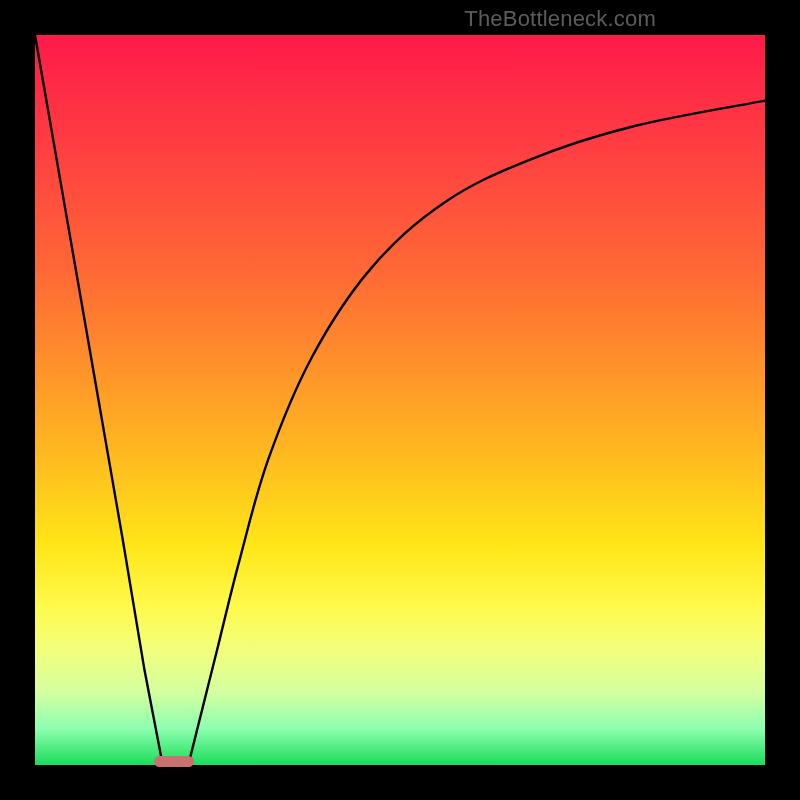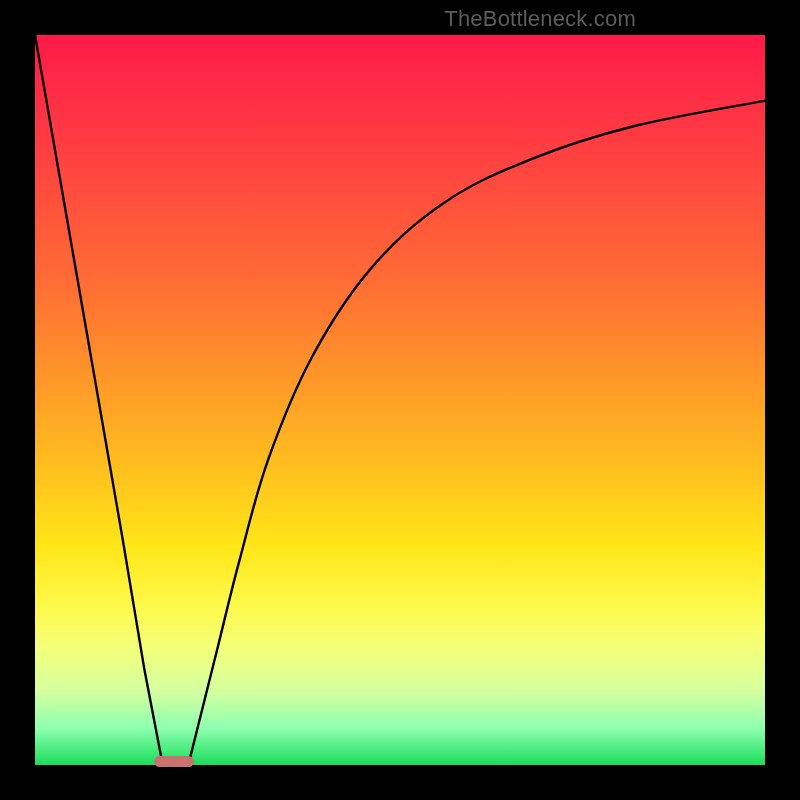--- a/index.html
+++ b/index.html
@@ -9,20 +9,21 @@
     height: 800px;
     overflow: hidden;
     background: #000;
     font-family: Arial, Helvetica, sans-serif;
   }
   .frame {
     position: relative;
     width: 648px;
     height: 800px;
     background: #000;
+    padding-left: 20px;
   }
   .plot-area {
     position: absolute;
     left: 35px;
     top: 35px;
     width: 730px;
     height: 730px;
     background: linear-gradient(
       to bottom,
       #ff1a48 0%,

